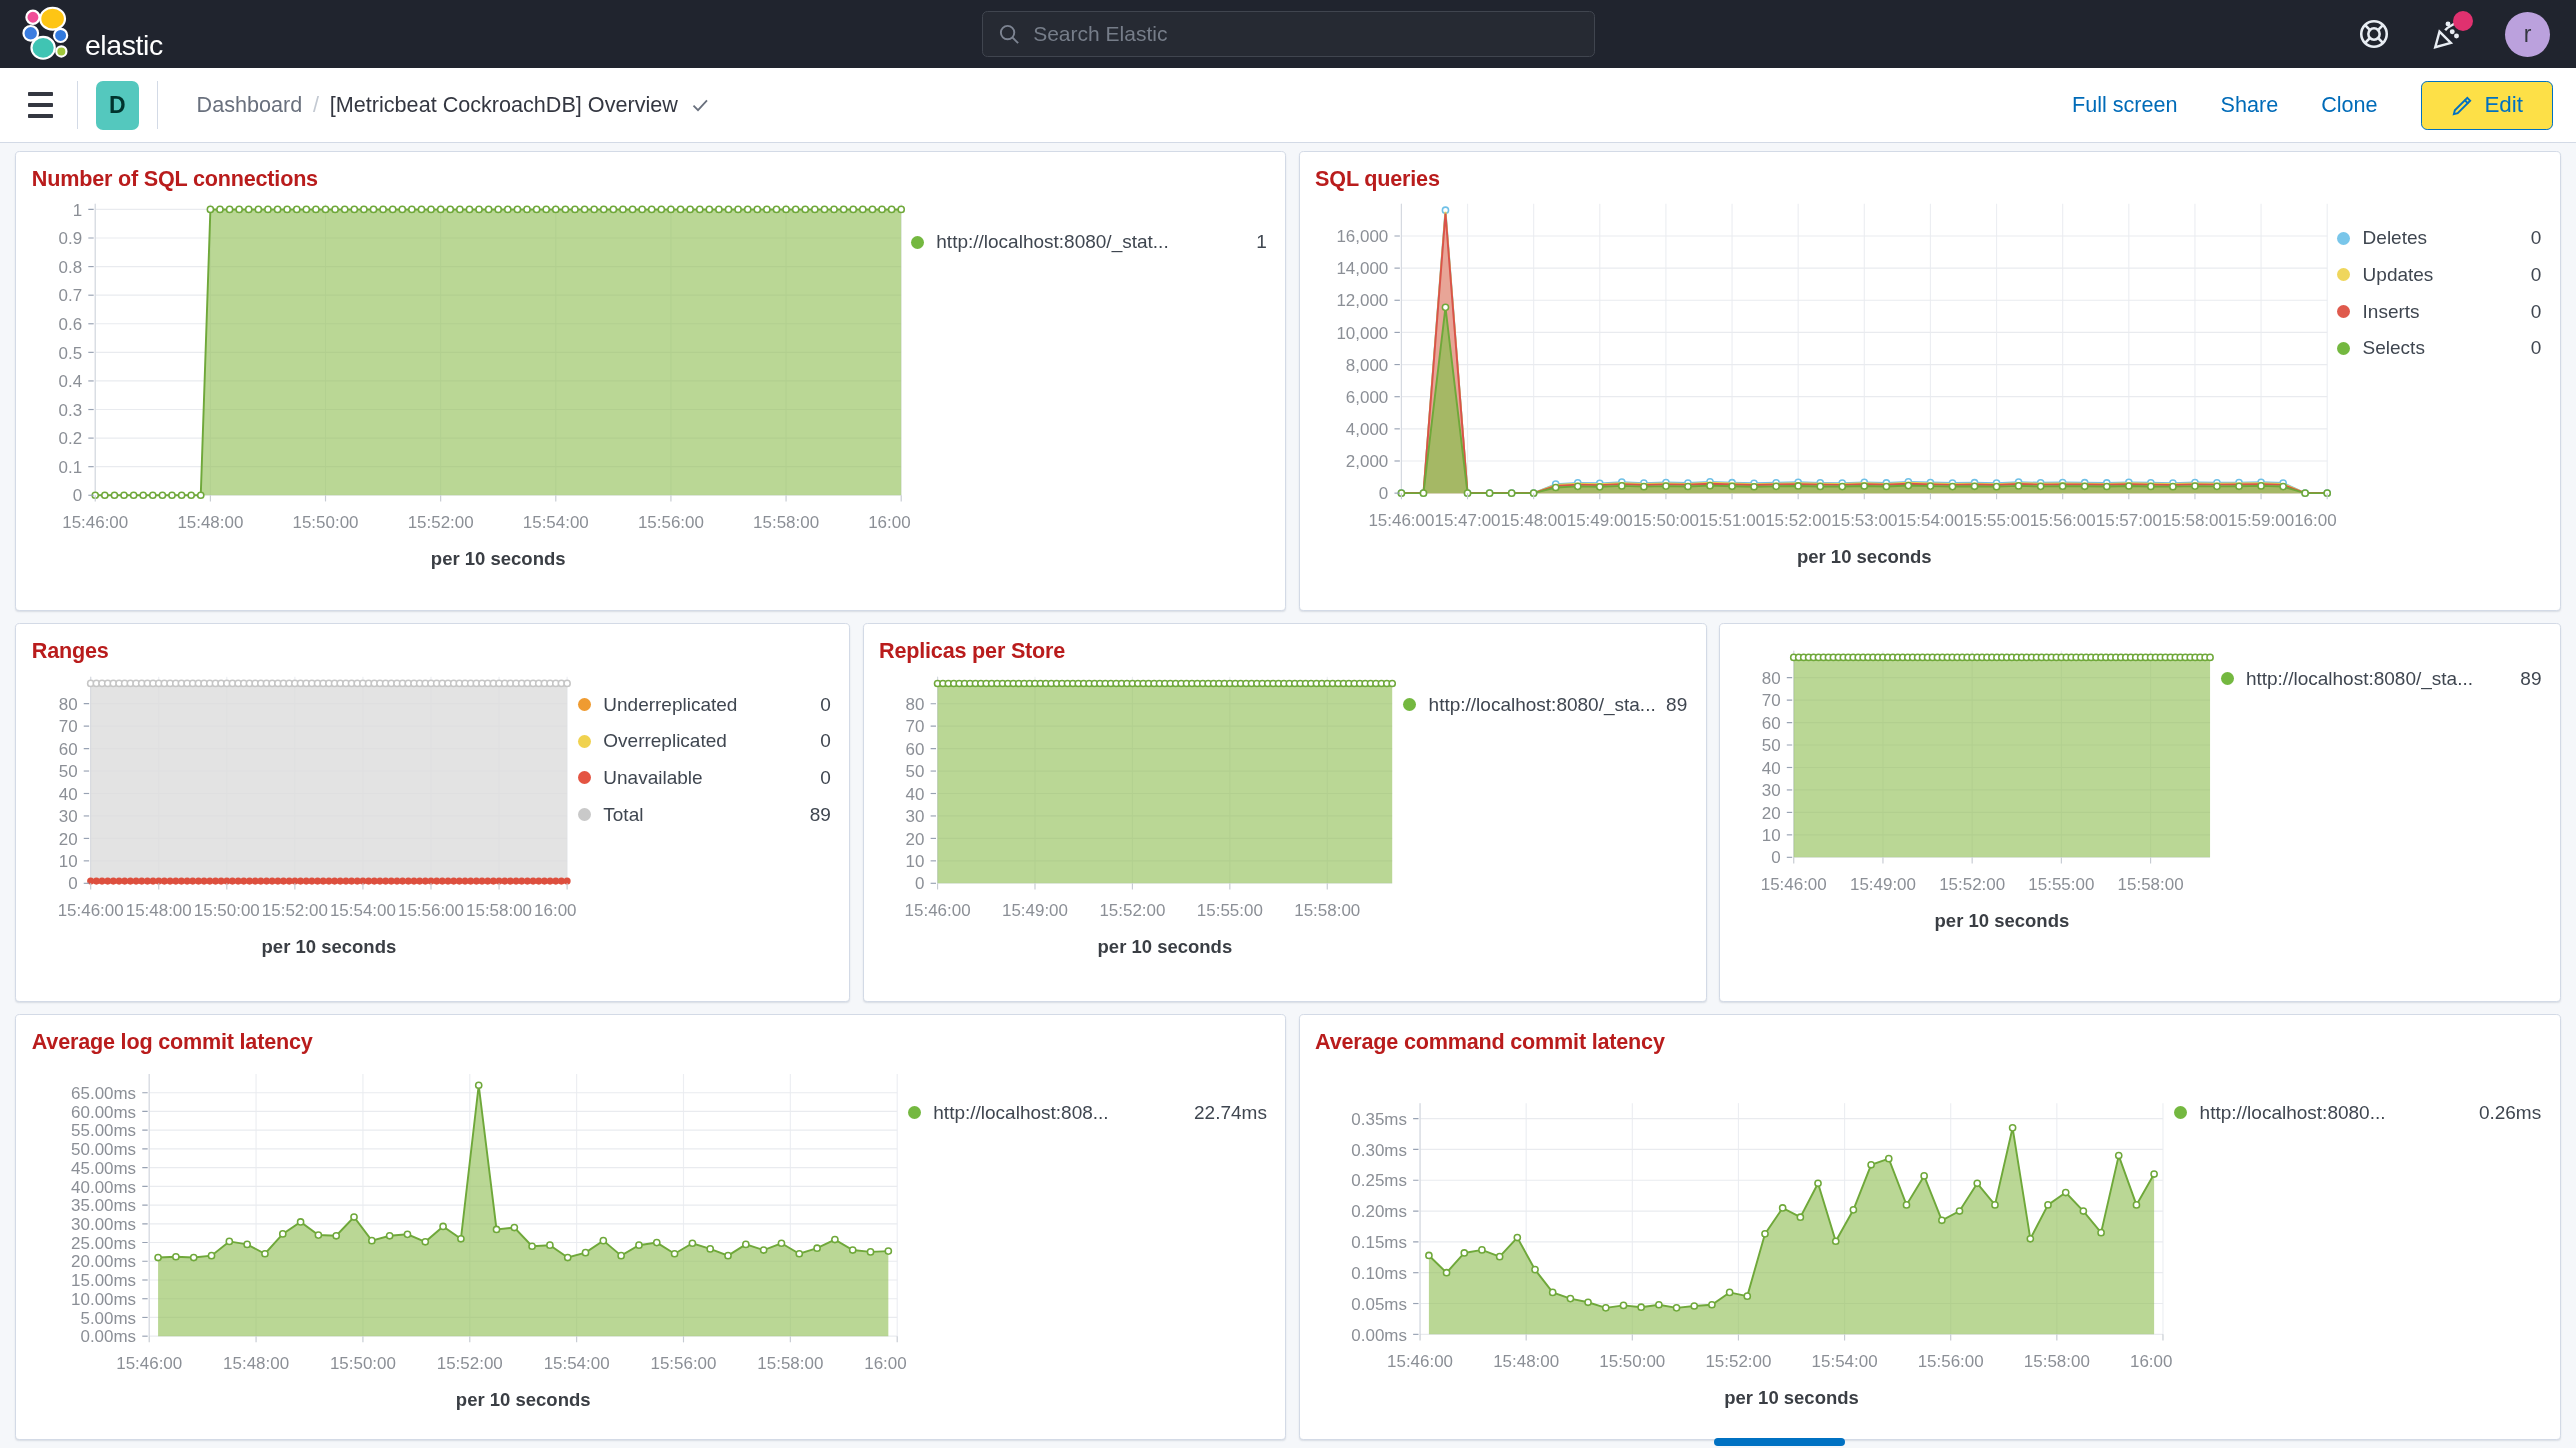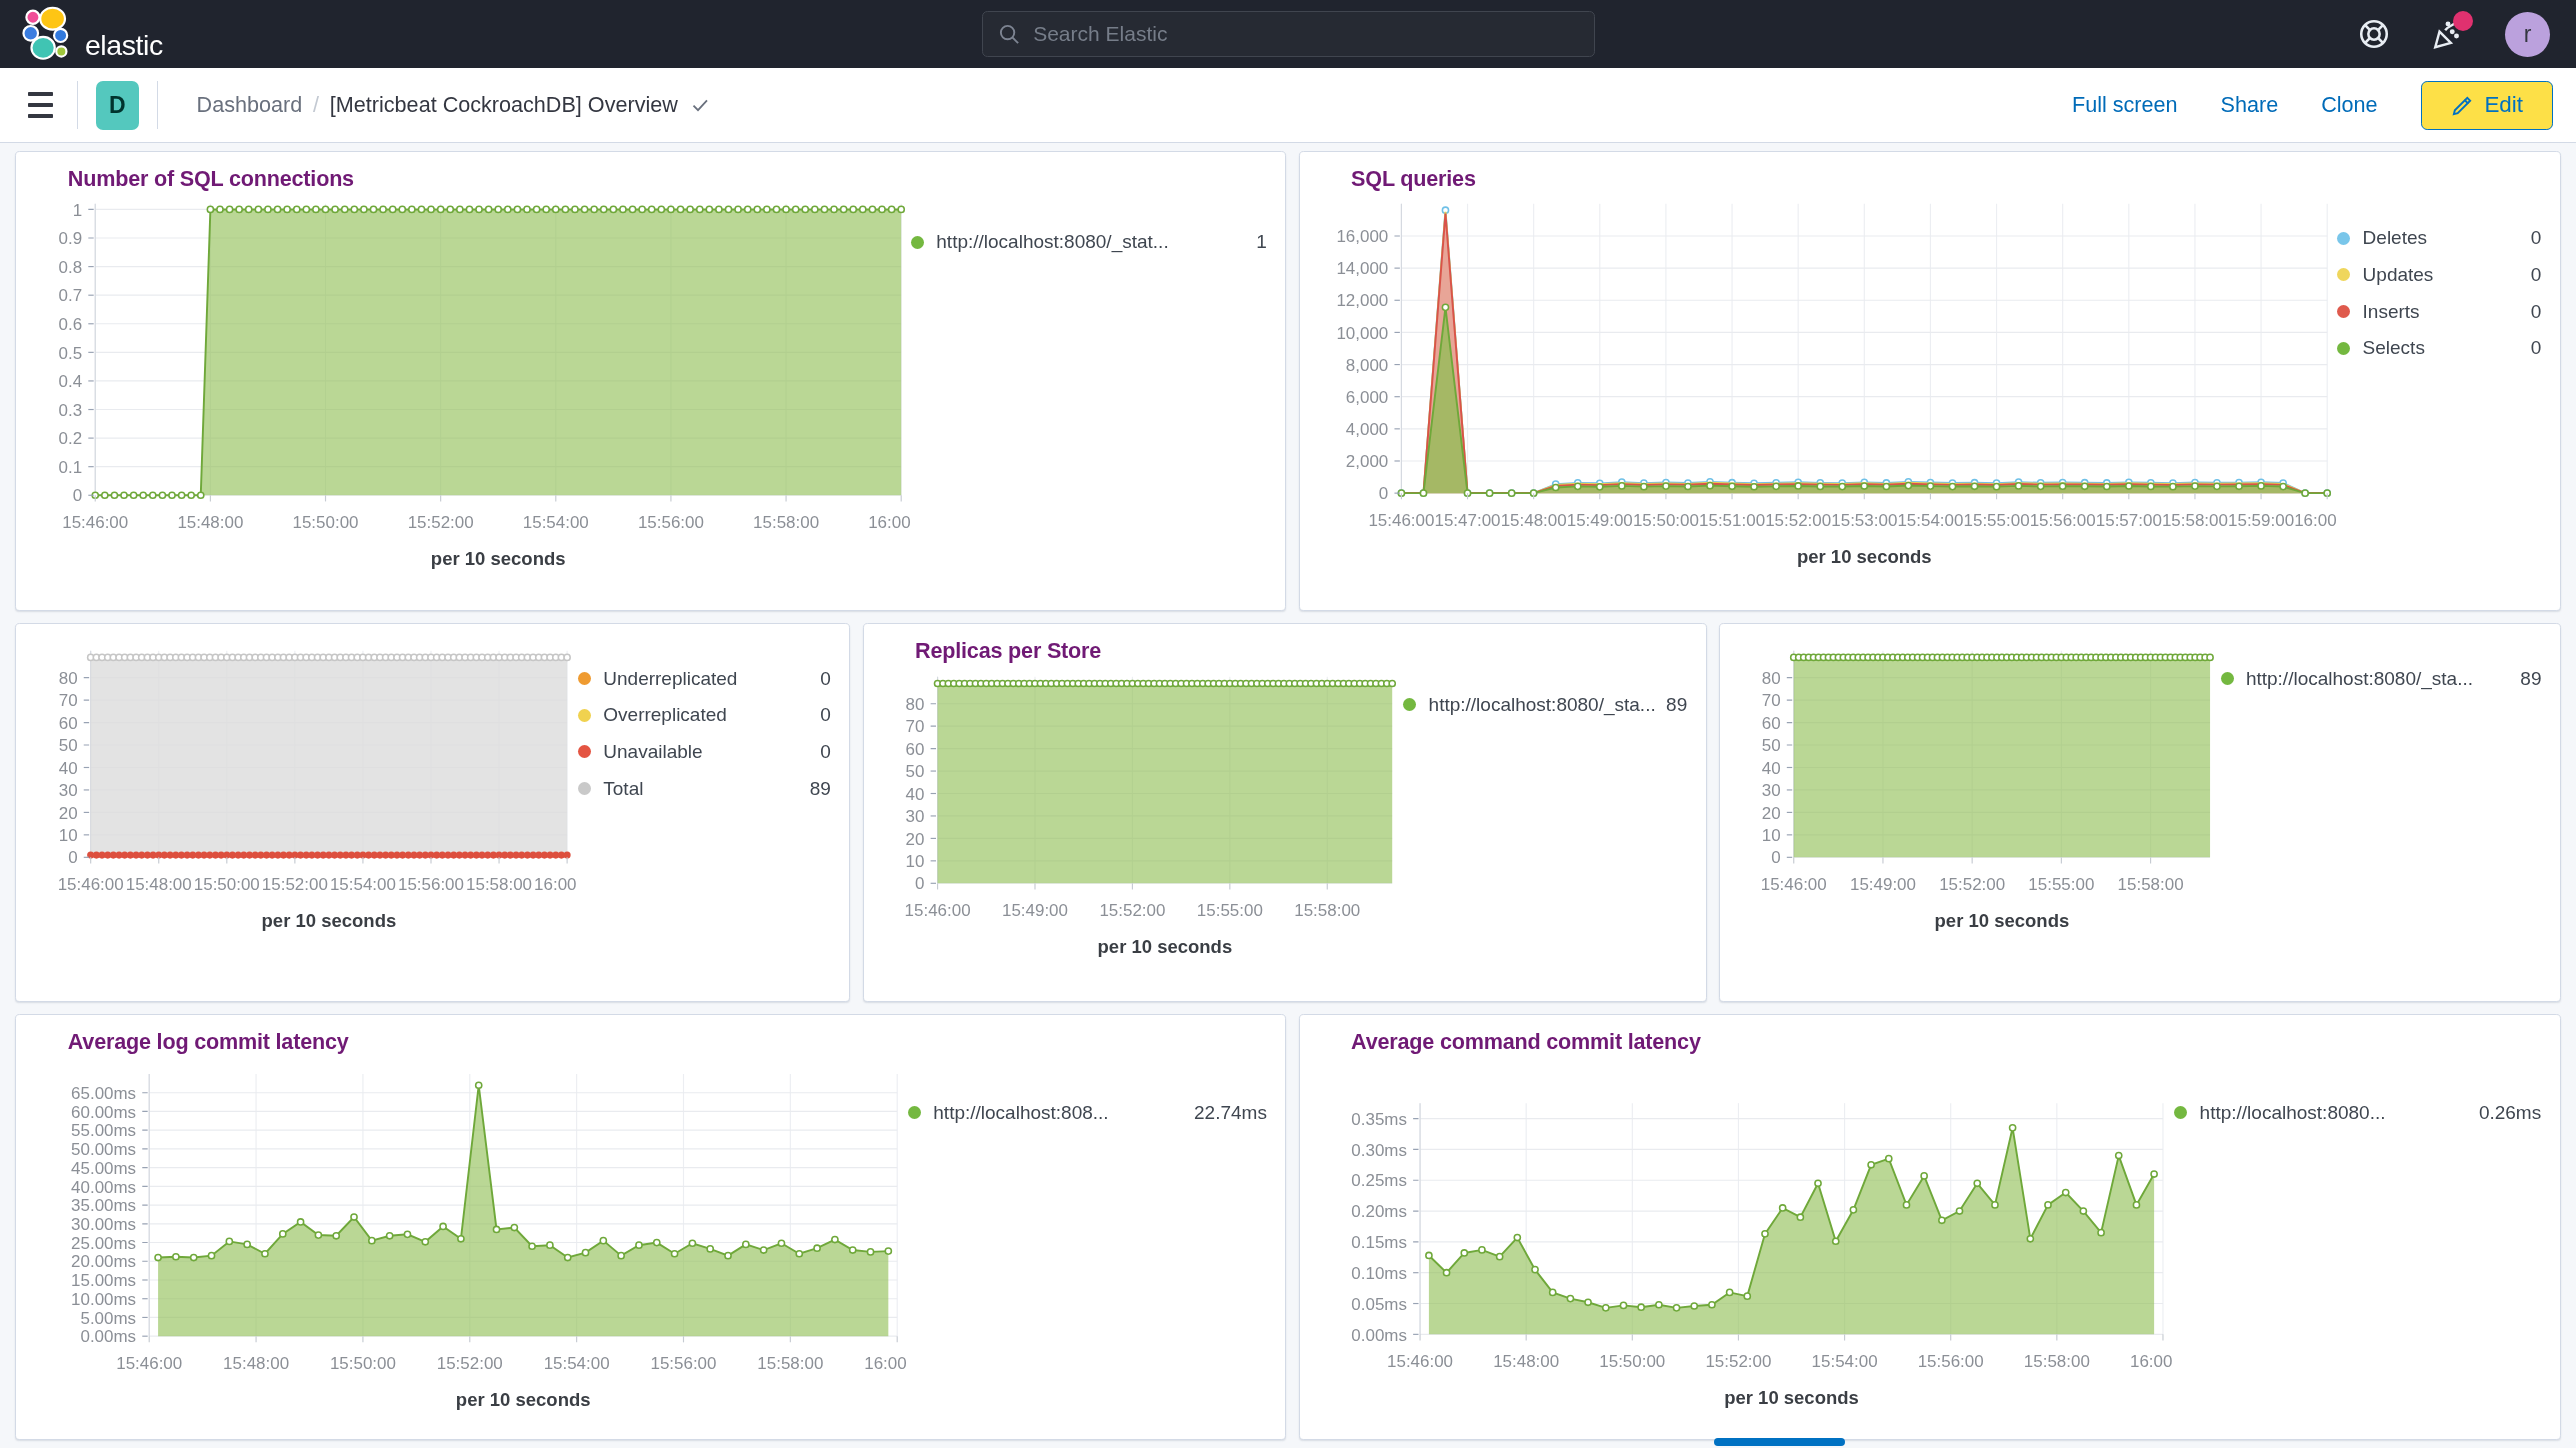--- a/index.html
+++ b/index.html
@@ -41,21 +41,21 @@
 
   
   .content { padding:7.7px 15.4px 0 15.4px; }
   .row { display:grid; gap:12.3px; margin-bottom:12.3px; }
   .row1 { grid-template-columns:1271px 1262px; }
   .row2 { grid-template-columns:835px 844px 842px; }
   .row3 { grid-template-columns:1271px 1262px; margin-bottom:0; }
   .panel { background:#ffffff; border:0.8px solid #d3dae6; border-radius:4.6px;
     box-shadow:0 1.5px 1.5px -0.8px rgba(152,162,179,.3); padding:14px 15.4px; overflow:hidden; }
   .r1 { height:460px; } .r2 { height:379px; } .r3 { height:426px; }
-  .panel-title { font-size:21.6px; font-weight:700; color:#701a75; letter-spacing:-0.2px;margin-left:36px; }
+  .panel-title { font-size:21.6px; font-weight:700; color:#b91c1c; letter-spacing:-0.2px; }
   .panel-body { display:flex; margin-top:4.6px; }
   .chart-area { flex:1; min-width:0; }
   .legend { flex:none; padding-right:3.1px; }
   .legend-row { display:flex; align-items:center; margin-bottom:14.7px; cursor:pointer; }
   .legend-dot { width:13px; height:13px; border-radius:50%; flex:none; margin-right:12.3px; }
   .legend-label { flex:1; font-size:19px; color:#3f4650; white-space:nowrap; overflow:hidden; }
   .legend-value { font-size:19px; color:#3f4650; margin-left:10.8px; text-align:right; }
 
   .scroll-thumb { position:absolute; left:1714px; top:1438px; width:131px; height:7.7px;
     border-radius:3.9px; cursor:pointer; }
@@ -503,20 +503,21 @@
               <span class="legend-label">Selects</span>
               <span class="legend-value">0</span>
             </div>
           </div>
       </div>
     </div>
   </div>
 
   <div class="row row2">
     <div class="panel r2">
+      <div class="panel-title">Ranges</div>
       <div class="panel-body">
         <div class="chart-area"><svg width="546" height="313" viewBox="0 0 708 406">
               <line x1="76" y1="10" x2="76" y2="278" stroke="#eceef2" stroke-width="1.5"></line>
               <line x1="164.28571428571428" y1="10" x2="164.28571428571428" y2="278" stroke="#eceef2" stroke-width="1.5"></line>
               <line x1="252.57142857142856" y1="10" x2="252.57142857142856" y2="278" stroke="#eceef2" stroke-width="1.5"></line>
               <line x1="340.85714285714283" y1="10" x2="340.85714285714283" y2="278" stroke="#eceef2" stroke-width="1.5"></line>
               <line x1="429.1428571428571" y1="10" x2="429.1428571428571" y2="278" stroke="#eceef2" stroke-width="1.5"></line>
               <line x1="517.4285714285714" y1="10" x2="517.4285714285714" y2="278" stroke="#eceef2" stroke-width="1.5"></line>
               <line x1="605.7142857142857" y1="10" x2="605.7142857142857" y2="278" stroke="#eceef2" stroke-width="1.5"></line>
               <line x1="694" y1="10" x2="694" y2="278" stroke="#eceef2" stroke-width="1.5"></line>

